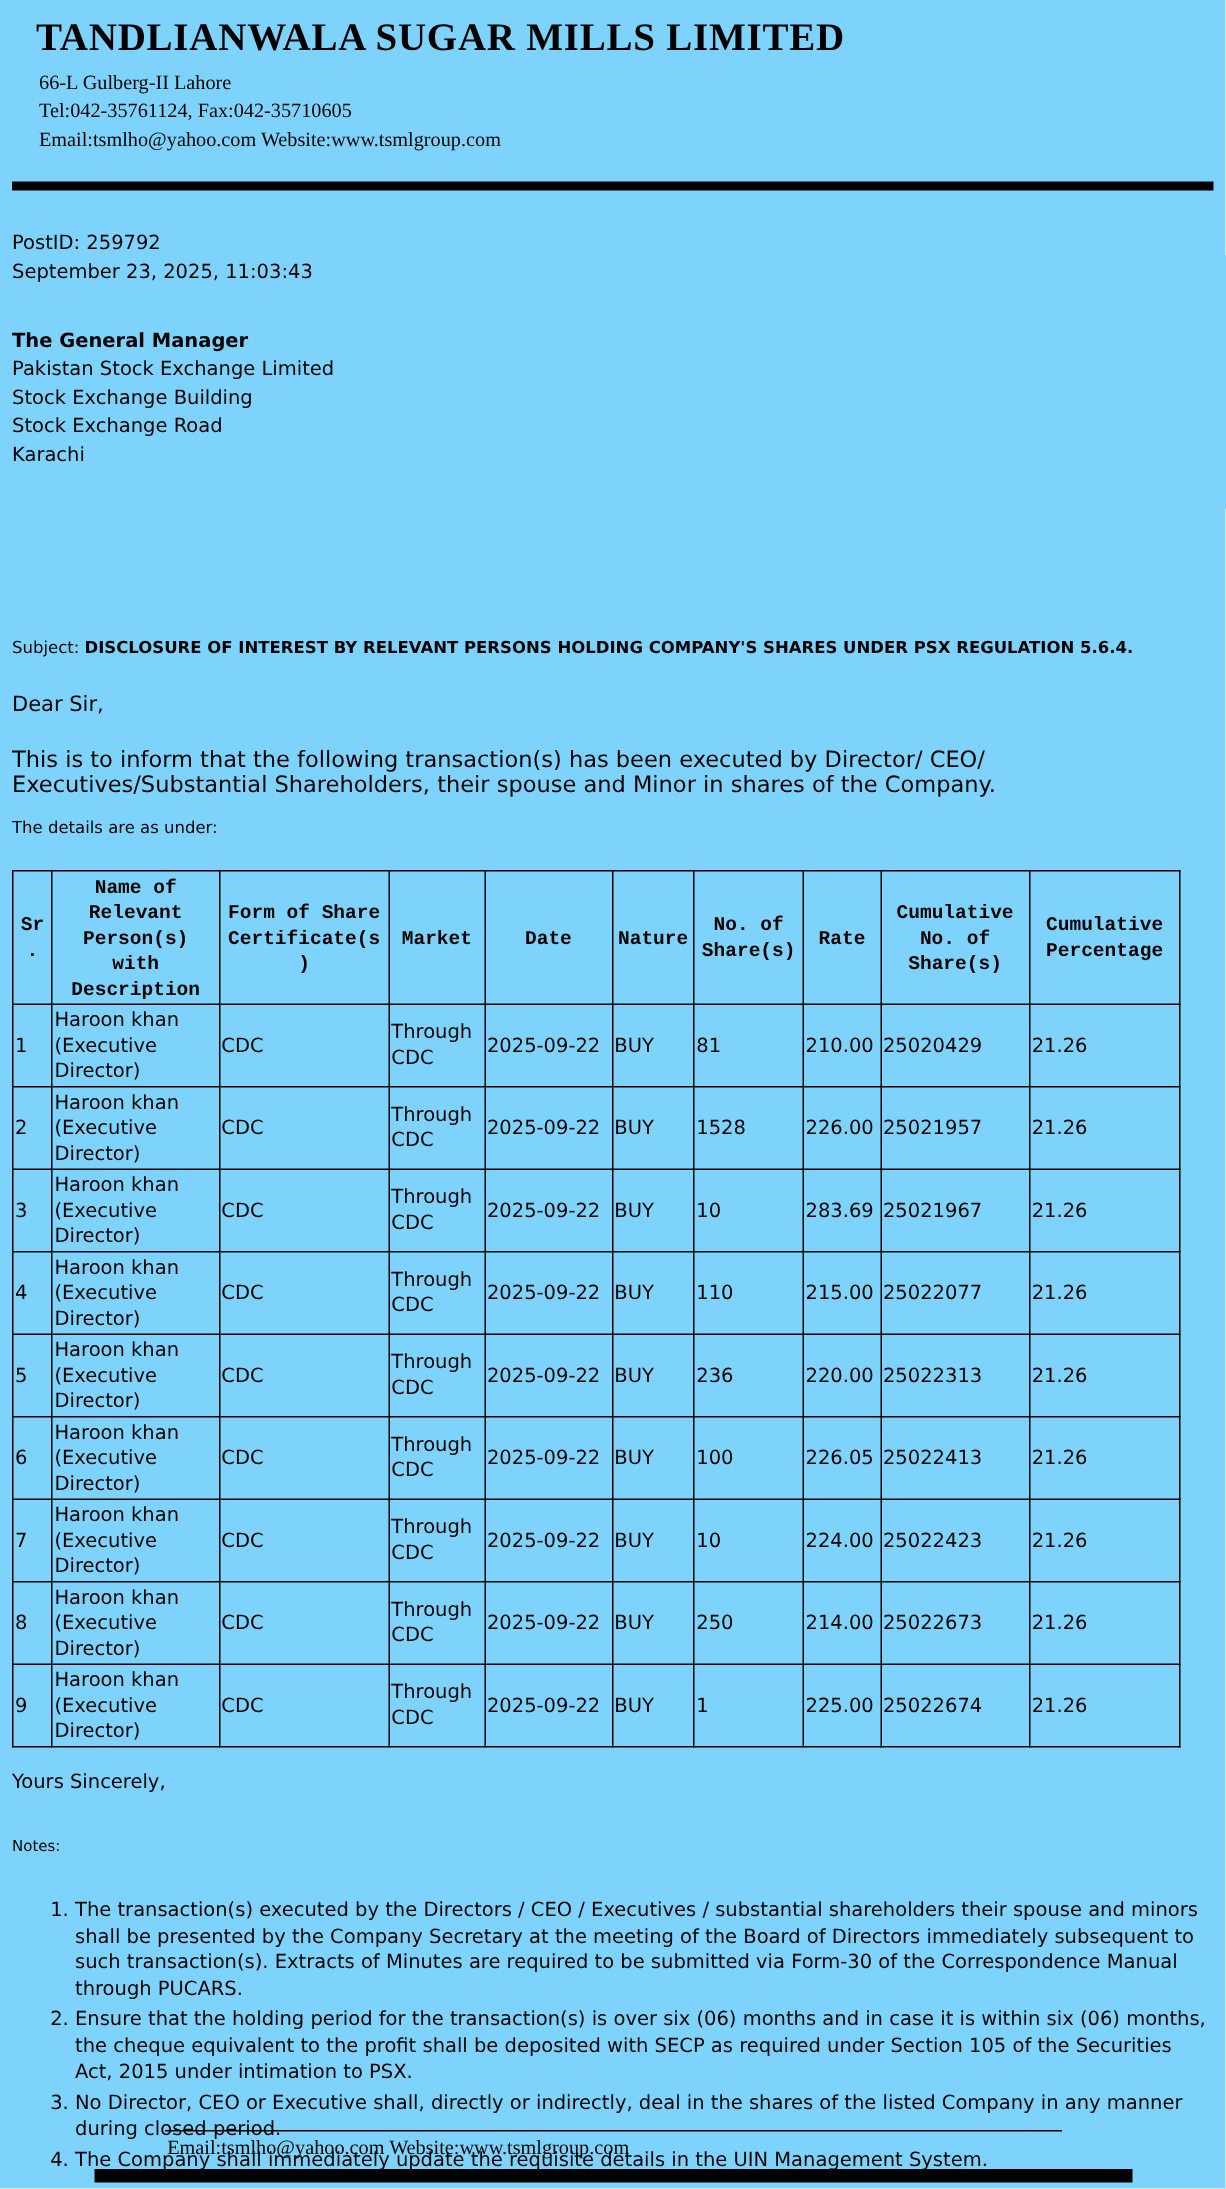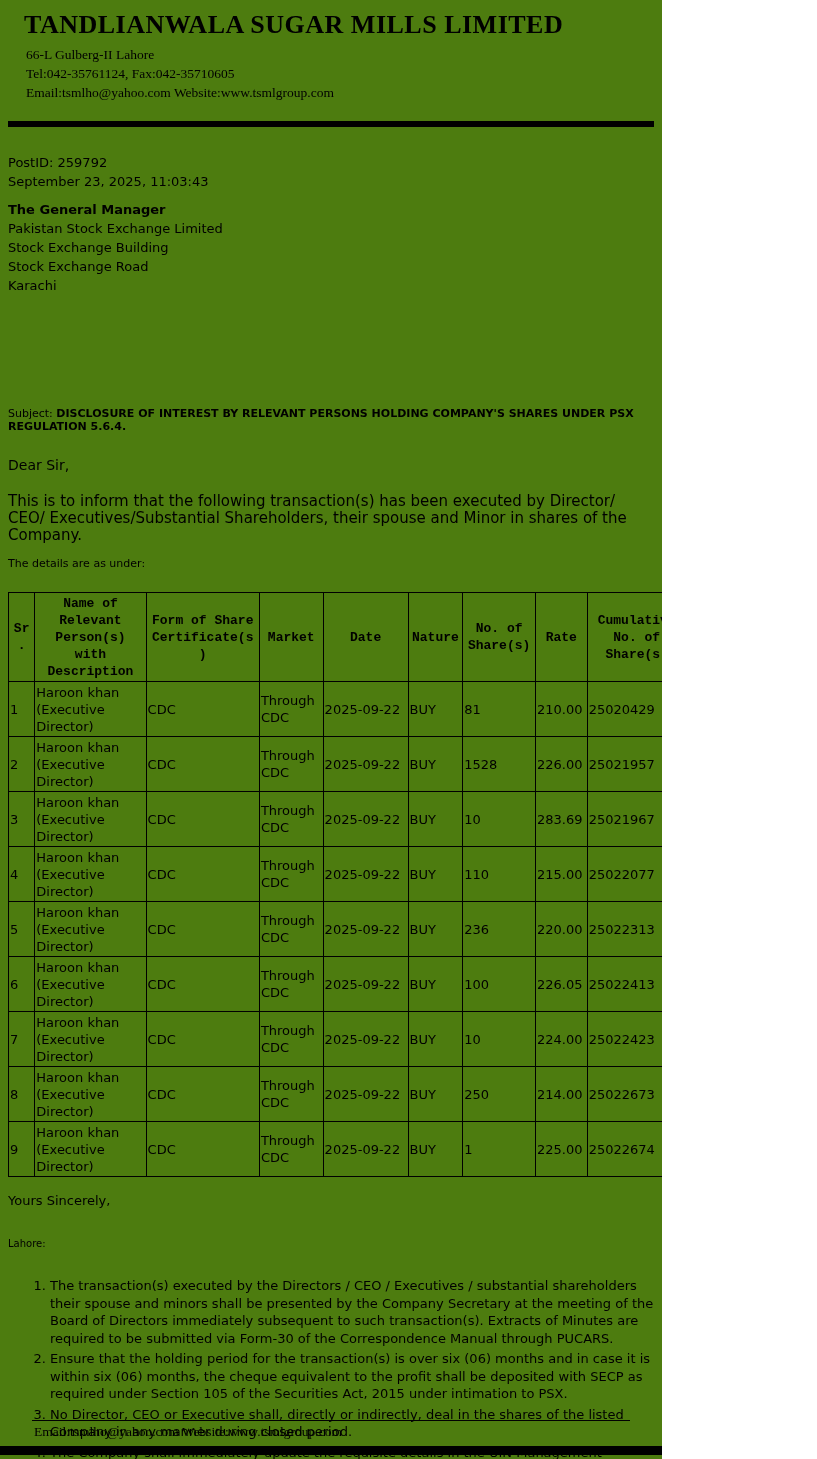--- a/index.html
+++ b/index.html
@@ -1,32 +1,32 @@
 <!DOCTYPE html>
 <html><head>
 <meta charset="utf-8">
 <style>
   html,body { margin:0; padding:0; background:#fff; }
   .page {
     position:relative;
-    width:662px; height:1459px;
-    background:#4d7c0f; color:#000;
+    width:817px; height:1459px;
+    background:#7dd3fc; color:#000;
     font-family:"DejaVu Sans","Liberation Sans",sans-serif;
     font-size:13px;
     overflow:hidden;
   }
   
   .letterhead { padding:10px 8px 0 24px; font-family:"Liberation Serif","DejaVu Serif",serif; }
   .company-name { font-size:26px; font-weight:bold; margin:0 0 7px 0; letter-spacing:0.5px; }
   .lh-line { font-size:13.5px; margin:0 2px 3px 2px; }
   .top-rule { height:6px; background:#000; margin:20px 8px 0 8px; }
 
   .content { padding:0 8px; }
   .postid-block { margin-top:26px; line-height:19px; }
-  .recipient { margin-top:9px; line-height:19px; }
+  .recipient { margin-top:27px; line-height:19px; }
   .recipient-title { font-weight:bold; }
 
   .subject-line { margin-top:112px; font-size:11px; }
   .subject-text { font-weight:bold; }
   .salutation { margin-top:24px; font-size:14px; }
   .intro { margin-top:20px; font-size:15px; line-height:17px; max-width:772px; }
   .details-label { margin-top:13px; font-size:11px; }
 
   table.disclosure { border-collapse:collapse; table-layout:fixed; width:779px; margin-top:22px; }
   .disclosure th, .disclosure td {
@@ -228,21 +228,21 @@
             <td>1</td>
             <td>225.00</td>
             <td>25022674</td>
             <td>21.26</td>
           </tr>
         </tbody>
     </table>
 
     <div class="closing">Yours Sincerely,</div>
 
-    <div class="notes-label">Lahore:</div>
+    <div class="notes-label">Notes:</div>
 
     <ol class="notes-list">
         <li>The transaction(s) executed by the Directors / CEO / Executives / substantial shareholders their spouse and minors shall be presented by the Company Secretary at the meeting of the Board of Directors immediately subsequent to such transaction(s). Extracts of Minutes are required to be submitted via Form-30 of the Correspondence Manual through PUCARS.</li>
         <li>Ensure that the holding period for the transaction(s) is over six (06) months and in case it is within six (06) months, the cheque equivalent to the profit shall be deposited with SECP as required under Section 105 of the Securities Act, 2015 under intimation to PSX.</li>
         <li>No Director, CEO or Executive shall, directly or indirectly, deal in the shares of the listed Company in any manner during closed period.</li>
         <li>The Company shall immediately update the requisite details in the UIN Management System.</li>
       </ol>
 
   </div>
 

